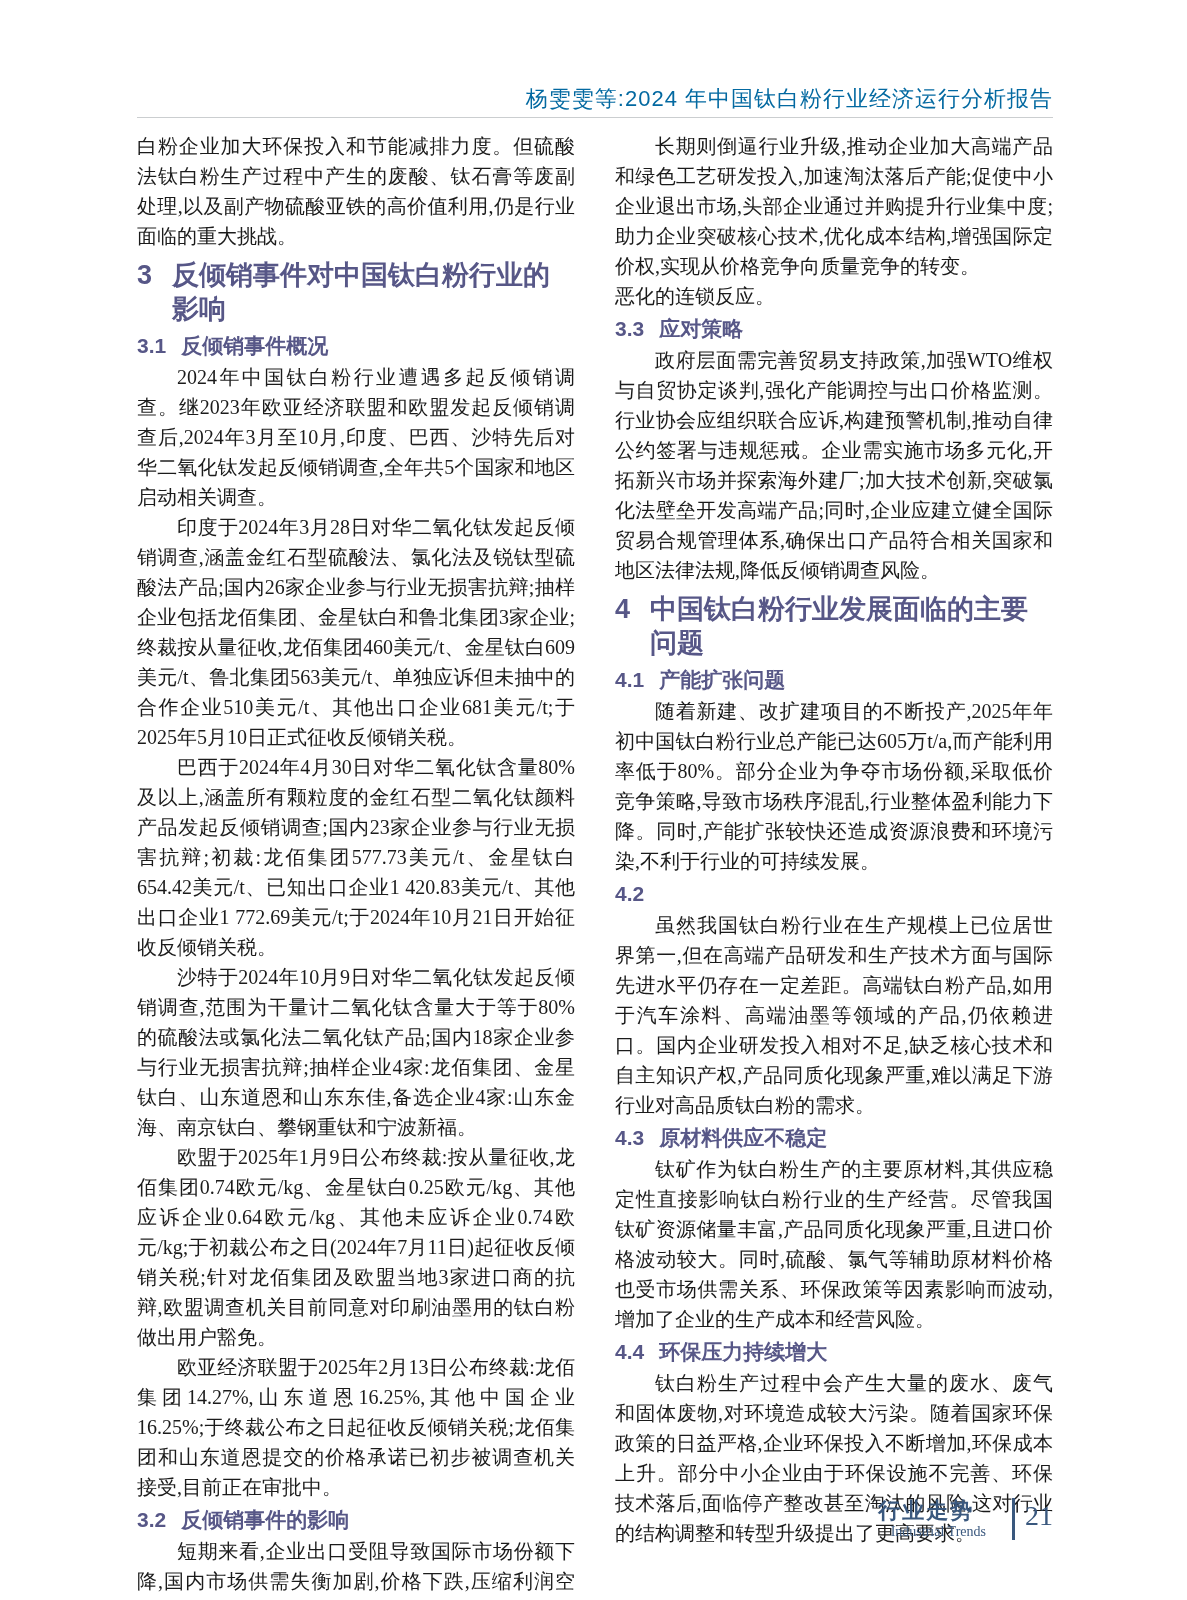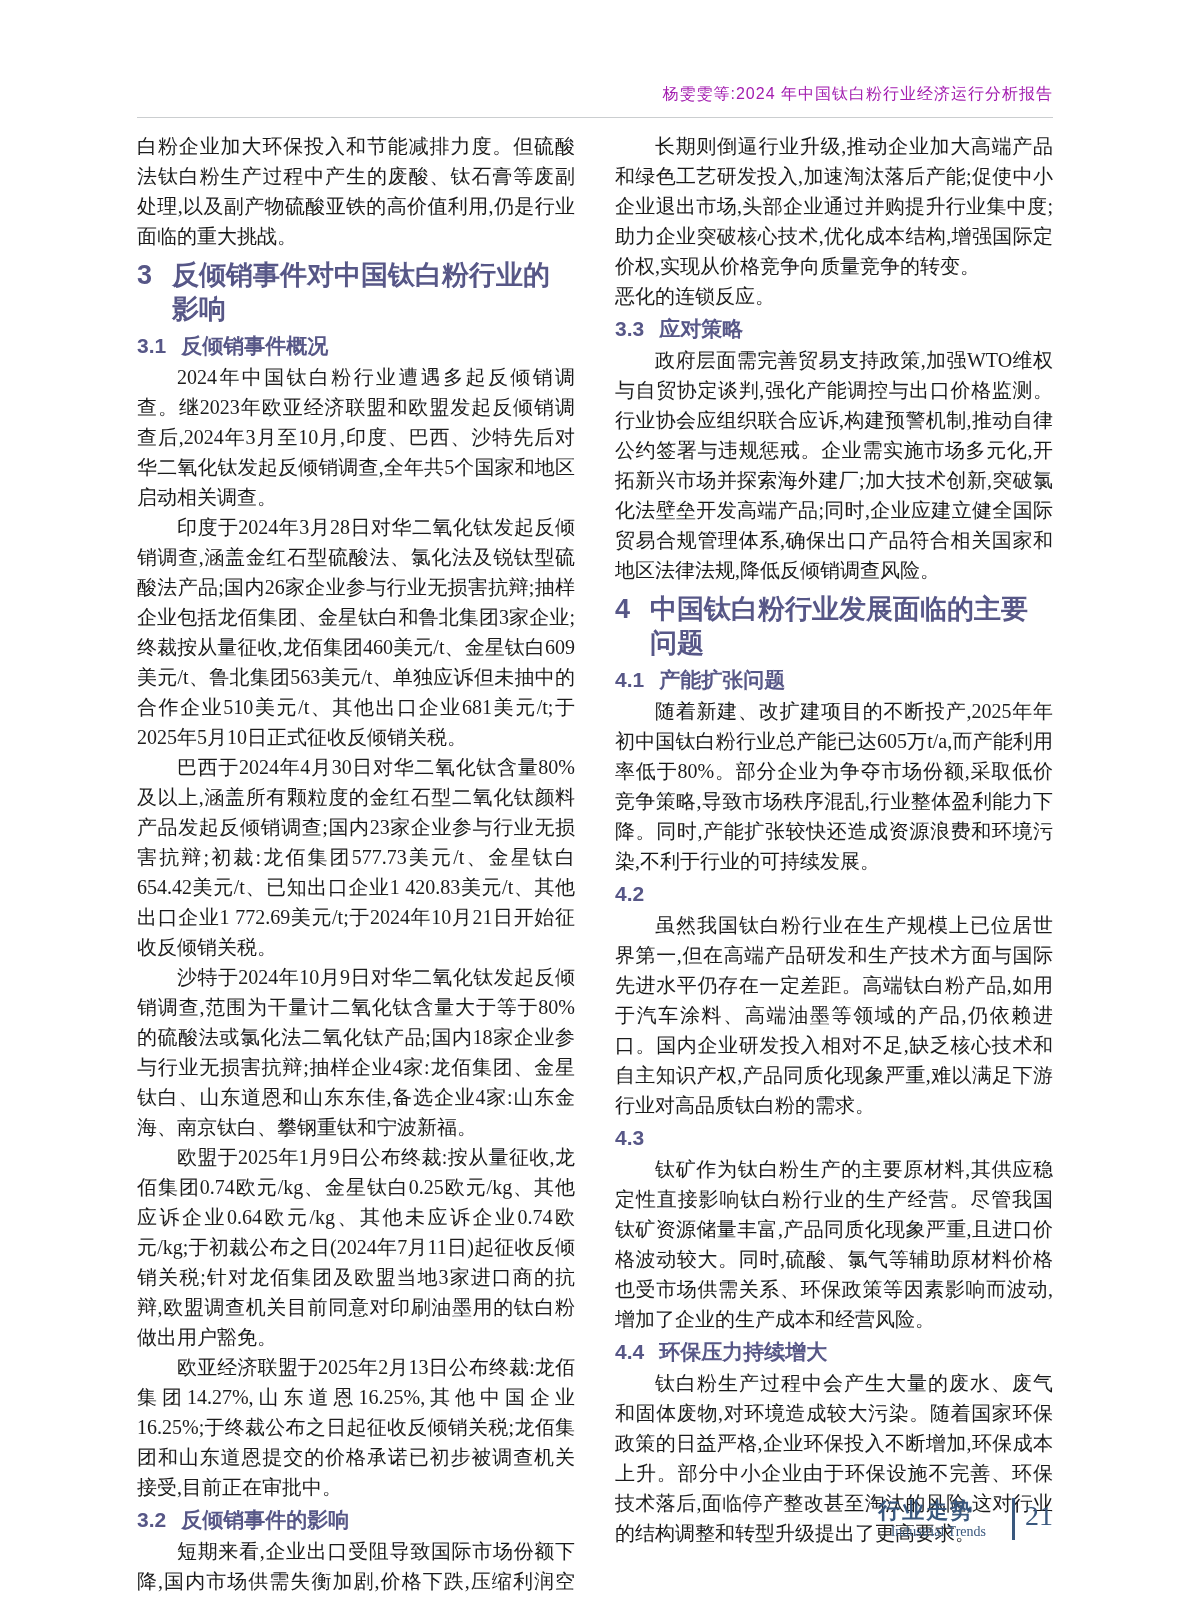--- a/index.html
+++ b/index.html
@@ -8,21 +8,21 @@
     width:1187px; height:1600px;
     background:#ffffff;
     overflow:hidden;
     font-family:"Liberation Serif","DejaVu Serif",serif;
   }
   
   .running-head {
     position:absolute; top:84px; left:137px; width:916px;
     text-align:right;
     font-family:"Liberation Sans","DejaVu Sans",sans-serif;
-    font-size:16px; color:#a21caf; letter-spacing:1px;
+    font-size:22px; color:#0369a1; letter-spacing:1px;
     white-space:nowrap;
   }
   .head-rule {
     position:absolute; top:117px; left:137px; width:916px; height:1px;
     background:#cbced0;
   }
   
   .columns {
     position:absolute; top:131px; left:137px; width:916px;
     display:flex; gap:40px;
@@ -127,20 +127,21 @@
           <span class="h-num">4.1</span>
           <span class="h-txt">产能扩张问题</span>
         </div>
         <p class="body-p">随着新建、改扩建项目的不断投产,2025年年初中国钛白粉行业总产能已达605万t/a,而产能利用率低于80%。部分企业为争夺市场份额,采取低价竞争策略,导致市场秩序混乱,行业整体盈利能力下降。同时,产能扩张较快还造成资源浪费和环境污染,不利于行业的可持续发展。</p>
         <div class="sub-h">
           <span class="h-num">4.2</span>
         </div>
         <p class="body-p">虽然我国钛白粉行业在生产规模上已位居世界第一,但在高端产品研发和生产技术方面与国际先进水平仍存在一定差距。高端钛白粉产品,如用于汽车涂料、高端油墨等领域的产品,仍依赖进口。国内企业研发投入相对不足,缺乏核心技术和自主知识产权,产品同质化现象严重,难以满足下游行业对高品质钛白粉的需求。</p>
         <div class="sub-h">
           <span class="h-num">4.3</span>
+          <span class="h-txt">原材料供应不稳定</span>
         </div>
         <p class="body-p">钛矿作为钛白粉生产的主要原材料,其供应稳定性直接影响钛白粉行业的生产经营。尽管我国钛矿资源储量丰富,产品同质化现象严重,且进口价格波动较大。同时,硫酸、氯气等辅助原材料价格也受市场供需关系、环保政策等因素影响而波动,增加了企业的生产成本和经营风险。</p>
         <div class="sub-h">
           <span class="h-num">4.4</span>
           <span class="h-txt">环保压力持续增大</span>
         </div>
         <p class="body-p">钛白粉生产过程中会产生大量的废水、废气和固体废物,对环境造成较大污染。随着国家环保政策的日益严格,企业环保投入不断增加,环保成本上升。部分中小企业由于环保设施不完善、环保技术落后,面临停产整改甚至淘汰的风险,这对行业的结构调整和转型升级提出了更高要求。</p>
       </div>
   </div>
 

